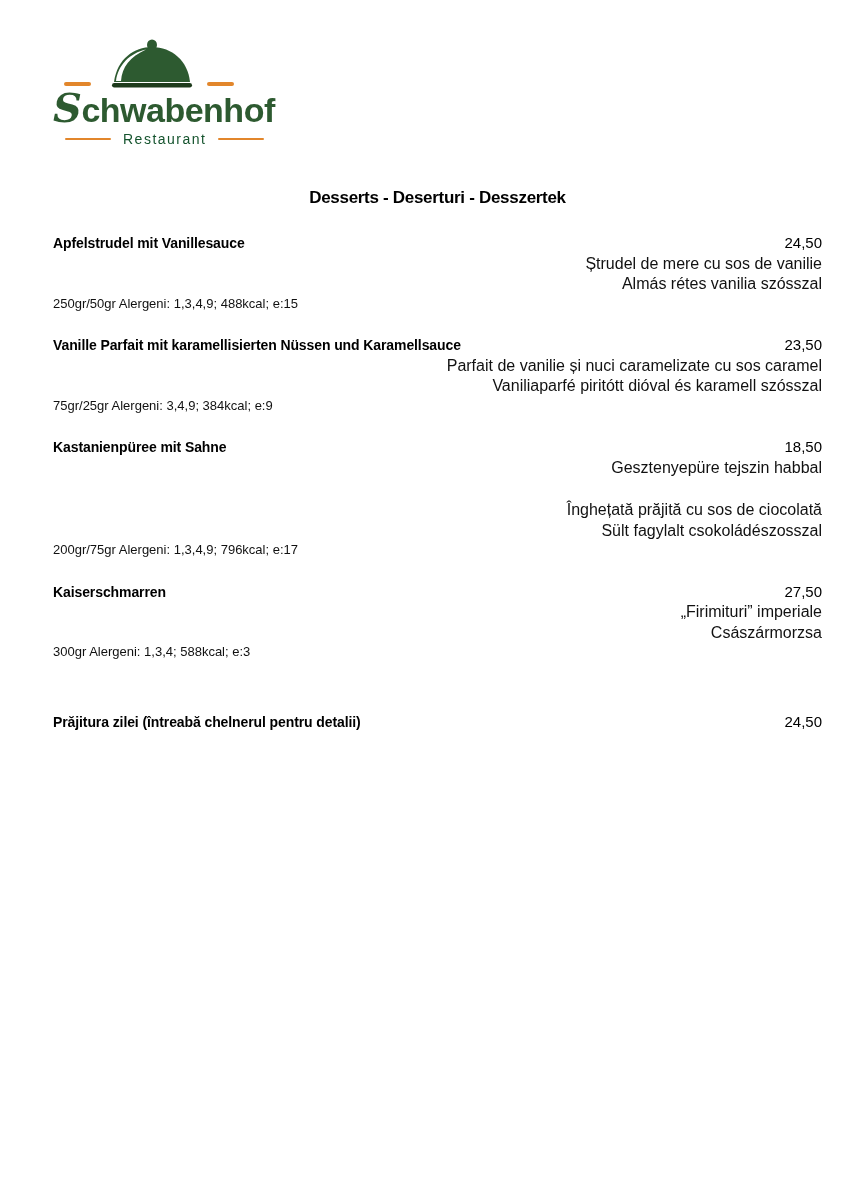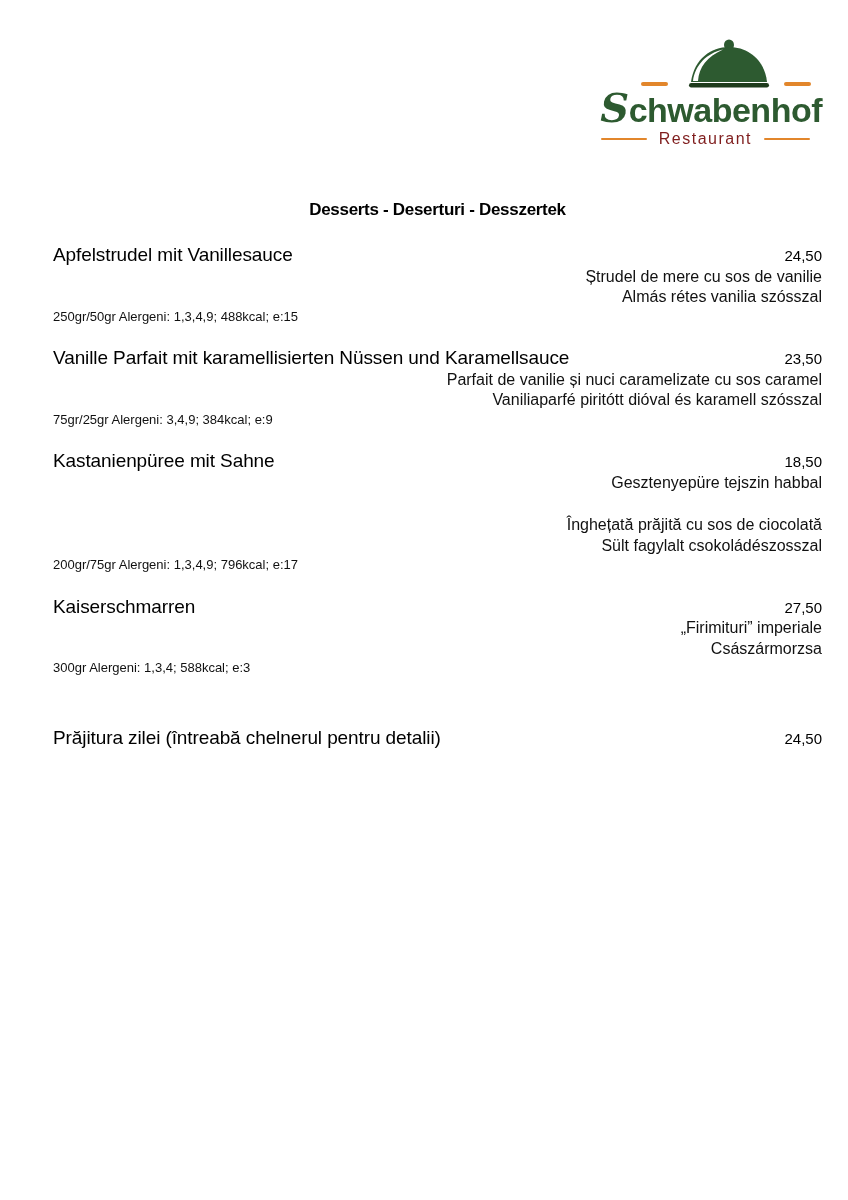--- a/index.html
+++ b/index.html
@@ -15,22 +15,22 @@
     width: 848px;
     height: 1200px;
     padding: 38px 26px 0 53px;
   }
 
   
   .logo {
     width: 100%;
     display: flex;
     flex-direction: column;
-    align-items: flex-end;
-    margin-bottom: 52px;
+    align-items: flex-start;
+    margin-bottom: 40px;
   }
   .cloche-row {
     display: flex;
     align-items: flex-end;
     justify-content: center;
   }
   .cloche-dash {
     width: 27px;
     height: 4px;
     border-radius: 2px;
@@ -58,22 +58,22 @@
   }
   .sub-dash {
     width: 46px;
     height: 2.5px;
     border-radius: 1px;
     background: #e2862b;
     margin: 0 12px;
     display: inline-block;
   }
   .logo-subtitle {
-    font-size: 16px;
-    color: #7f1d1d;
+    font-size: 14px;
+    color: #14532d;
     letter-spacing: 1.5px;
     line-height: 18px;
   }
 
   
   .page-title {
     text-align: center;
     font-size: 17px;
     font-weight: bold;
     letter-spacing: -0.3px;
@@ -81,22 +81,22 @@
   }
 
   
   .menu-item { margin-bottom: 22px; }
   .item-line {
     display: flex;
     justify-content: space-between;
     align-items: baseline;
   }
   .item-name {
-    font-size: 19px;
-    font-weight: normal;
+    font-size: 14px;
+    font-weight: bold;
     line-height: 20.5px;
     letter-spacing: -0.1px;
   }
   .item-price {
     font-size: 15px;
     font-weight: normal;
     line-height: 20.5px;
   }
   .item-desc {
     font-size: 16px;

